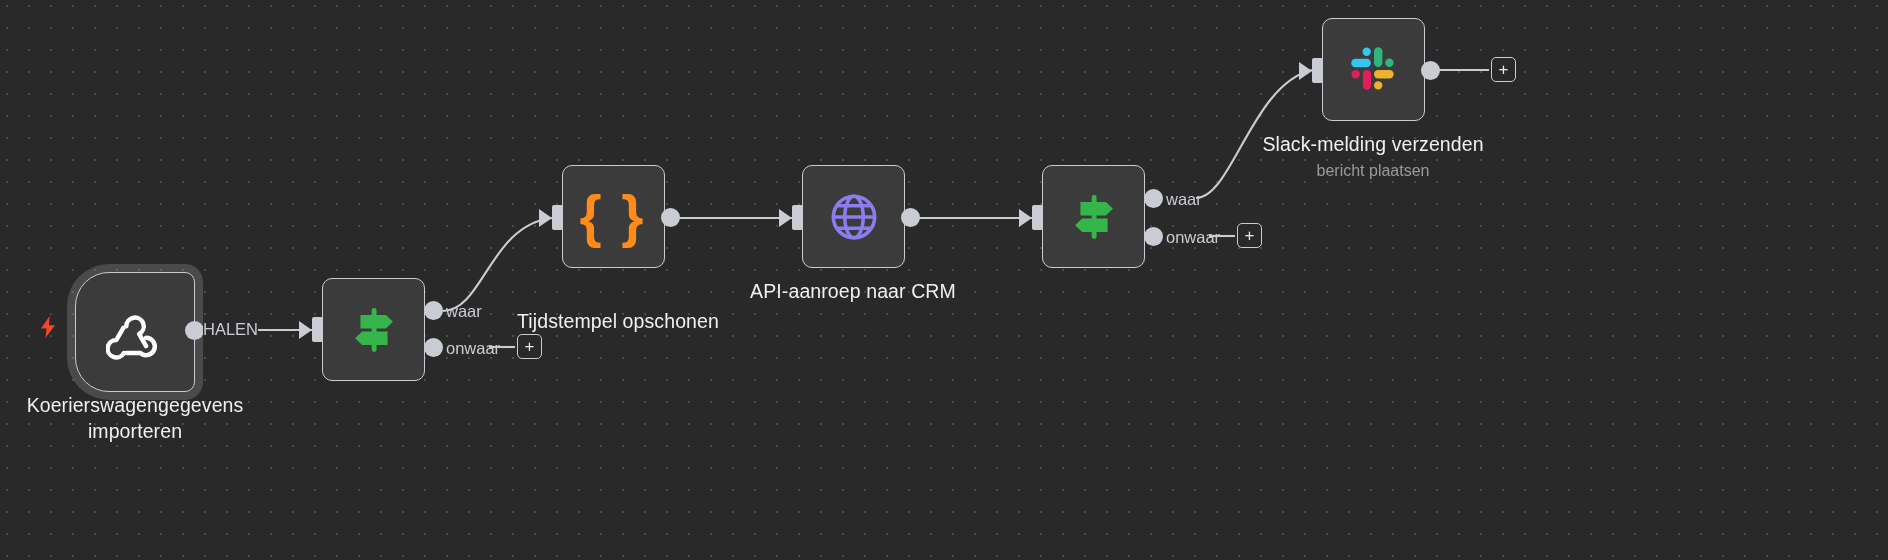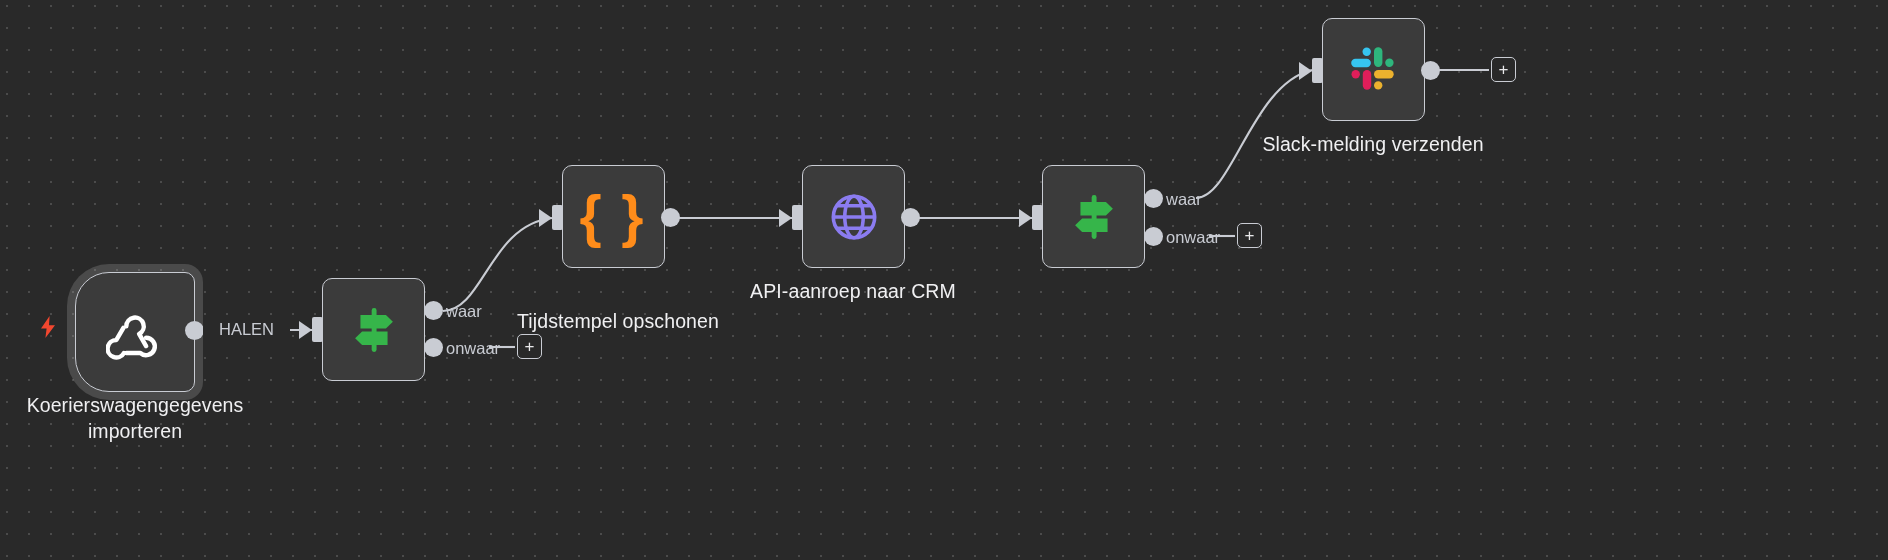--- a/index.html
+++ b/index.html
@@ -84,21 +84,21 @@
     line-height: 18px;
     white-space: nowrap;
   }
   .edge-label {
     position: absolute;
     color: #c9ccd3;
     font-size: 16.5px;
     line-height: 18px;
     white-space: nowrap;
     background: #292929;
-    padding: 0 16px;
+    padding: 0 0;
   }
 
   
   .plus-btn {
     position: absolute;
     width: 25px; height: 25px;
     border: 1.7px solid #c9ccd3;
     border-radius: 5px;
     background: #292929;
     display: flex; align-items: center; justify-content: center;
@@ -239,15 +239,16 @@
         <rect x="15.8" y="27" width="8.4" height="19.7" rx="4.2" fill="#E01E5A"></rect>
 
         <rect x="27" y="27" width="19.7" height="8.4" rx="4.2" fill="#ECB22E"></rect>
         <rect x="27" y="38.2" width="8.4" height="8.4" rx="4.2" fill="#ECB22E"></rect>
       </svg>
     </span>
   </div>
   <span class="port-in" style="left:1312px; top:58px;"></span>
   <span class="port-out" style="left:1421px; top:61px;"></span>
   <div class="node-label" style="left:1373px; top:131px; width:400px;">Slack-melding verzenden</div>
+  <div class="node-sublabel" style="left:1373px; top:160px; width:400px;">bericht plaatsen</div>
   <div class="plus-btn" style="left:1491px; top:57px;">+</div>
 
 </div>
 
 </body></html>

